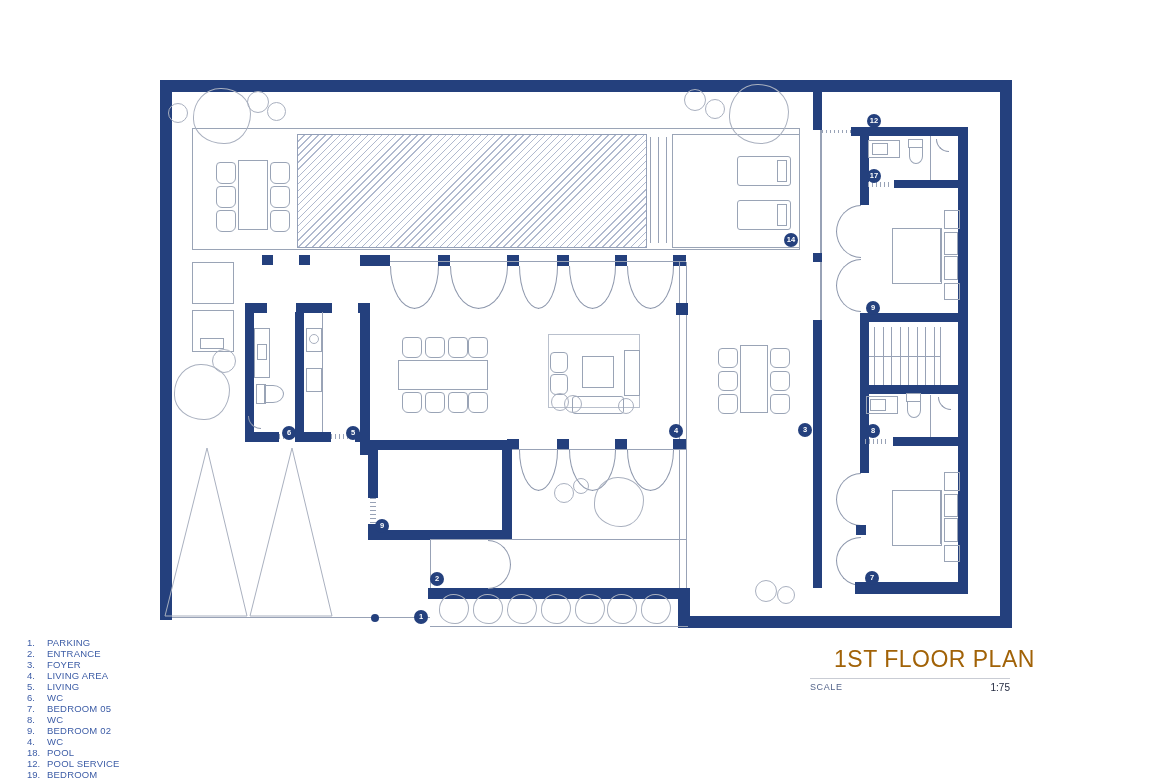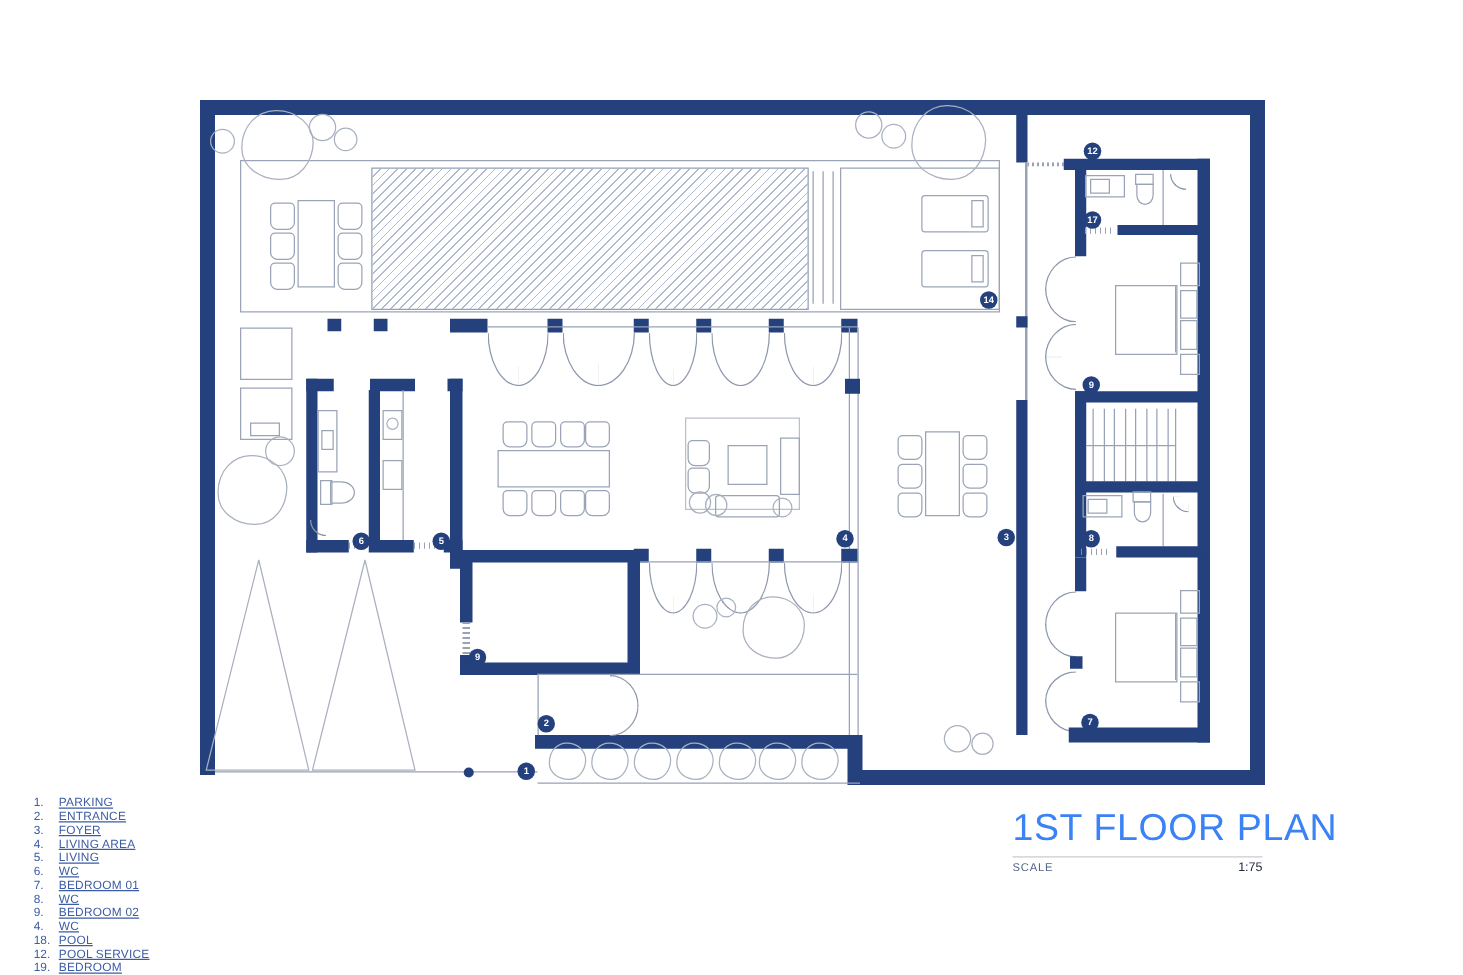--- a/index.html
+++ b/index.html
@@ -27,24 +27,24 @@
   .bowlh{position:absolute;border:1px solid #9aa4b6;border-radius:0 55% 55% 0/0 50% 50% 0;}
   .bowlv{position:absolute;border:1px solid #9aa4b6;border-radius:0 0 55% 55%/0 0 50% 50%;}
   .shw{position:absolute;border-bottom:1px solid #8d97ac;border-left:1px solid #8d97ac;border-bottom-left-radius:100%;}
   .dotb{position:absolute;background:#24407d;border-radius:50%;}
   .mkr{position:absolute;width:14px;height:14px;border-radius:50%;background:#24407d;color:#fff;
        font-size:7.5px;font-weight:bold;display:flex;align-items:center;justify-content:center;line-height:1;}
   
   #legend{position:absolute;left:27px;top:637px;color:#3c5ca6;font-size:9.5px;line-height:11px;}
   #legend .row{display:flex;}
   #legend .ln{width:20px;flex:0 0 20px;}
-  #legend .ll{letter-spacing:.2px;text-decoration:underline;}
+  #legend .ll{letter-spacing:.2px;}
   
   #titleblock{position:absolute;left:810px;top:646px;width:200px;}
-  #titleblock .t{color:#3b82f6;font-size:30px;letter-spacing:.5px;white-space:nowrap;}
+  #titleblock .t{color:#a16207;font-size:23px;letter-spacing:.5px;white-space:nowrap;margin-left:24px;}
   #titleblock .rule{height:1px;background:#c9ccd4;margin-top:5px;}
   #titleblock .srow{display:flex;justify-content:space-between;margin-top:3px;text-align:center;}
   #titleblock .sl{color:#54648a;font-size:9px;letter-spacing:.6px;}
   #titleblock .sv{color:#232a40;font-size:10px;}
 </style>
 </head>
 <body>
 
 <div id="art">
 
@@ -296,21 +296,21 @@
       <div class="row">
         <span class="ln">5.</span>
         <span class="ll">LIVING</span>
       </div>
       <div class="row">
         <span class="ln">6.</span>
         <span class="ll">WC</span>
       </div>
       <div class="row">
         <span class="ln">7.</span>
-        <span class="ll">BEDROOM 01</span>
+        <span class="ll">BEDROOM 05</span>
       </div>
       <div class="row">
         <span class="ln">8.</span>
         <span class="ll">WC</span>
       </div>
       <div class="row">
         <span class="ln">9.</span>
         <span class="ll">BEDROOM 02</span>
       </div>
       <div class="row">

